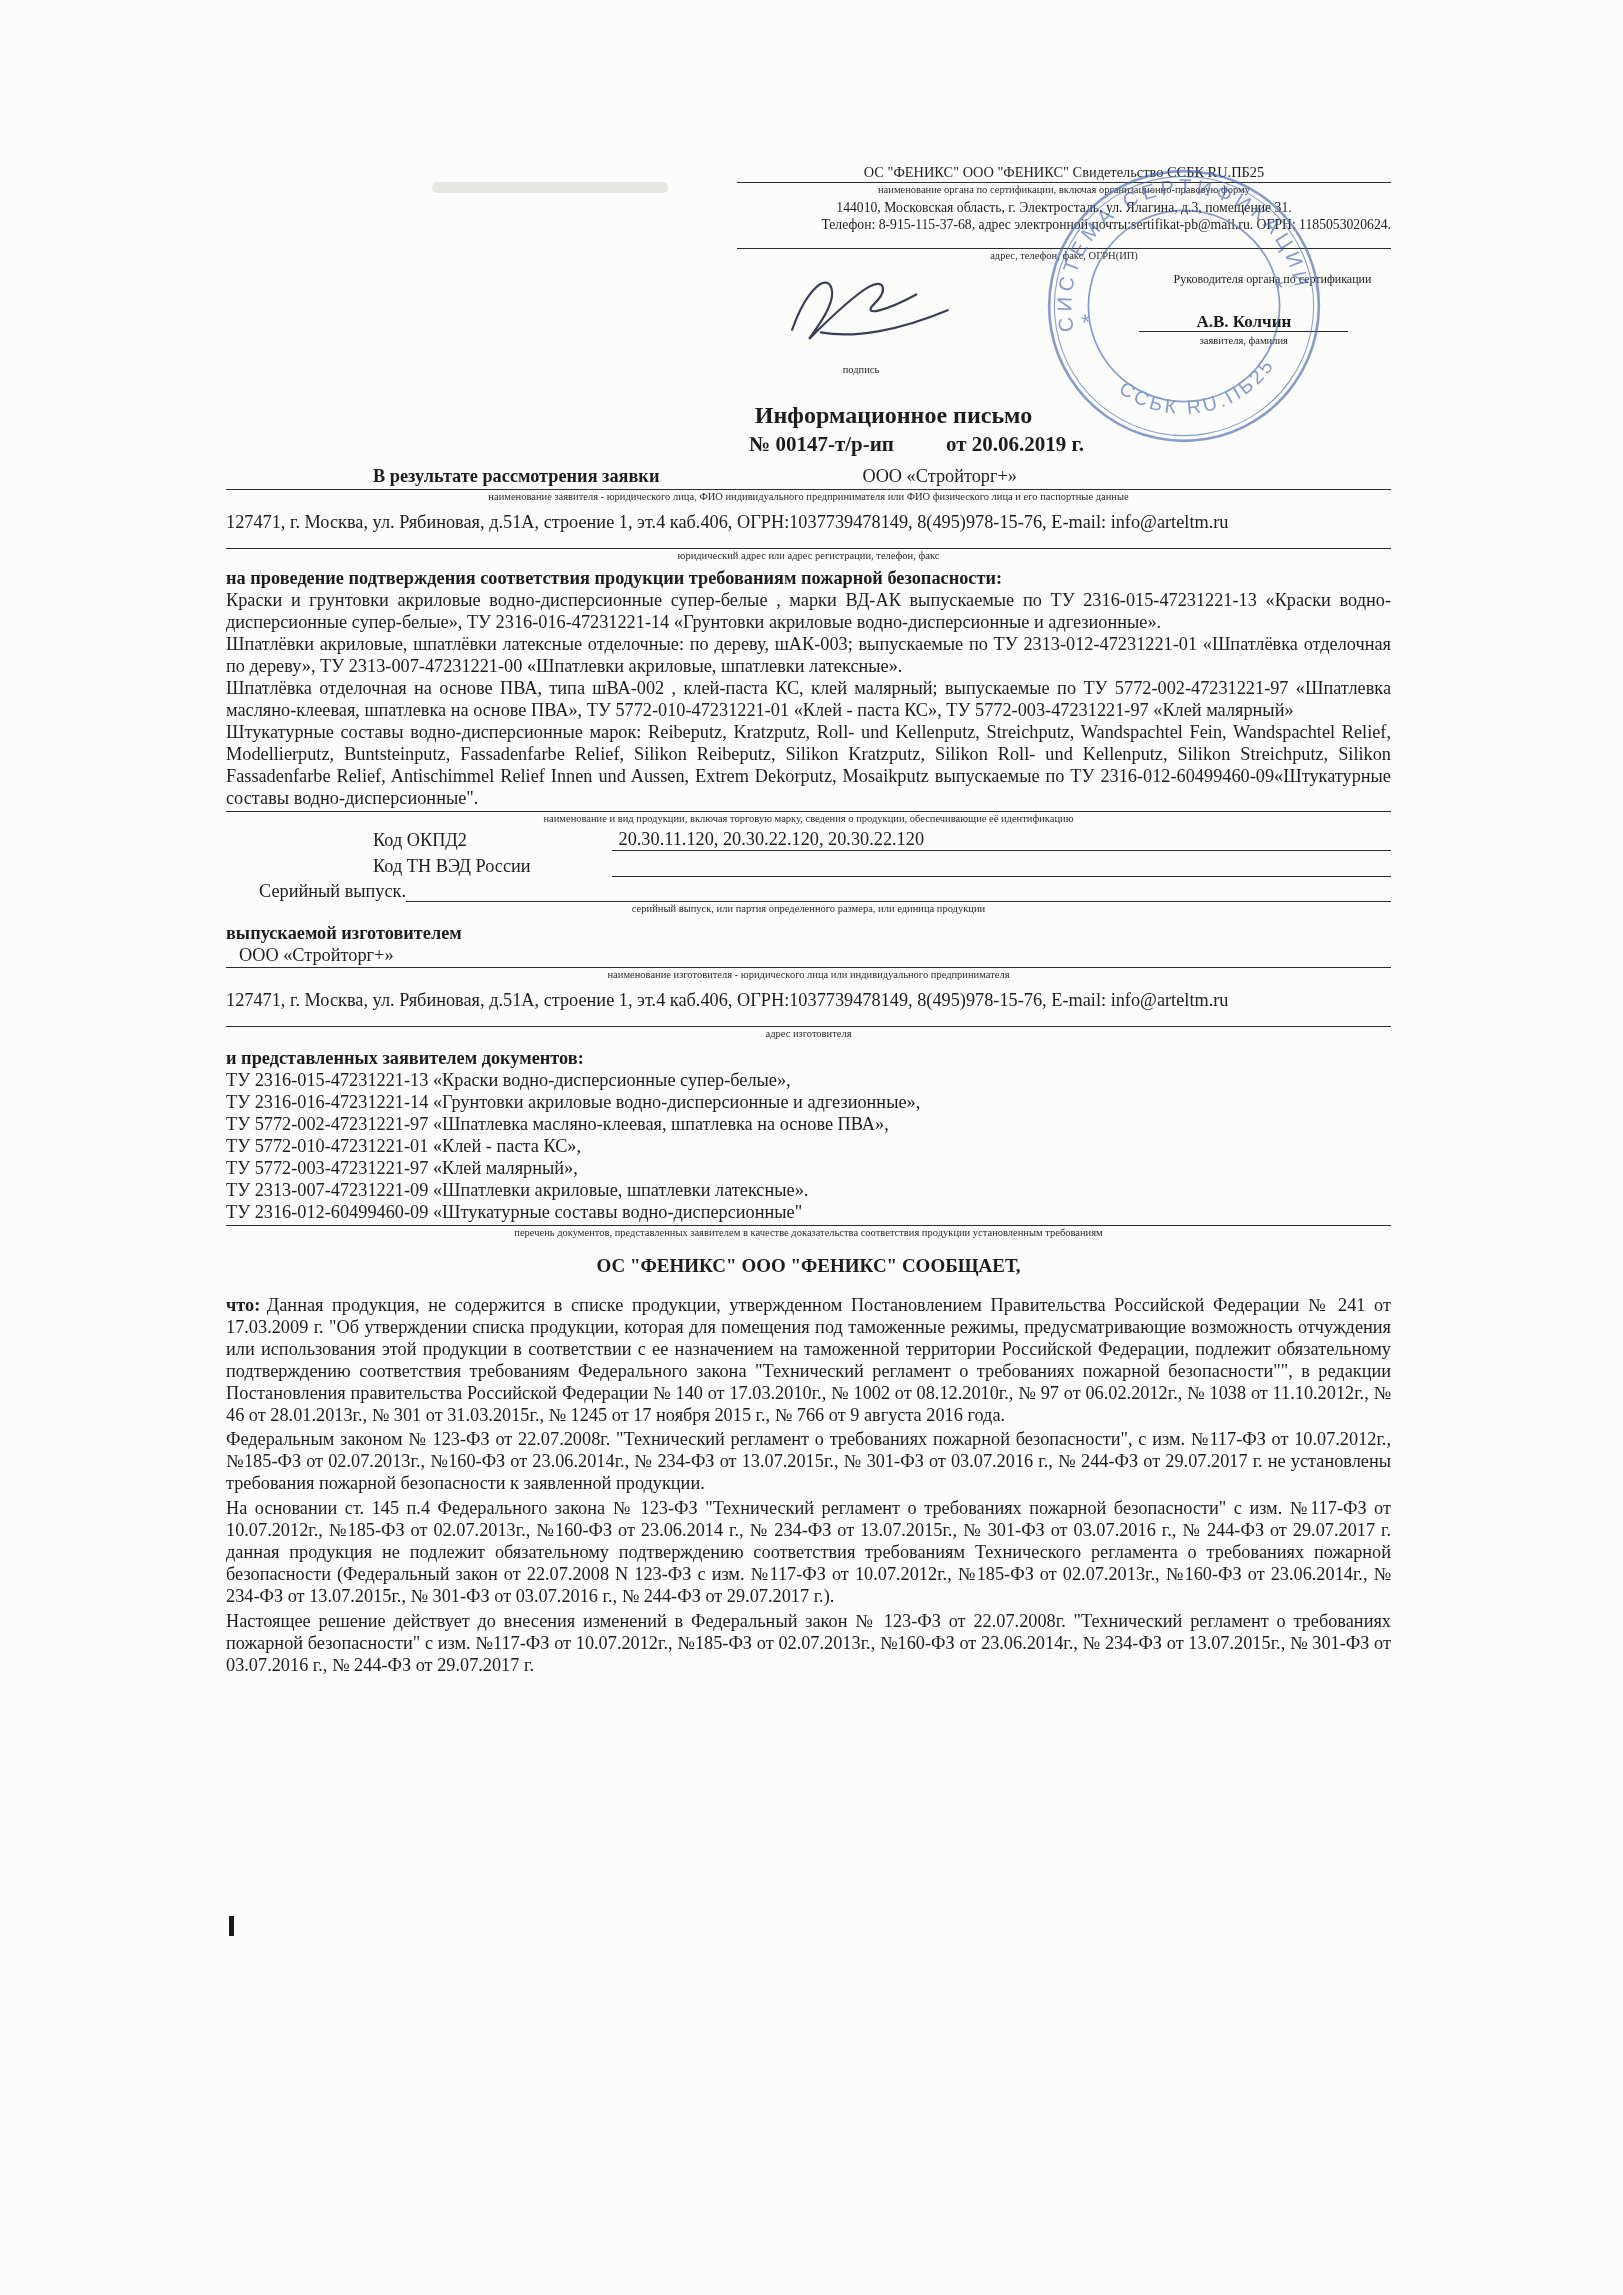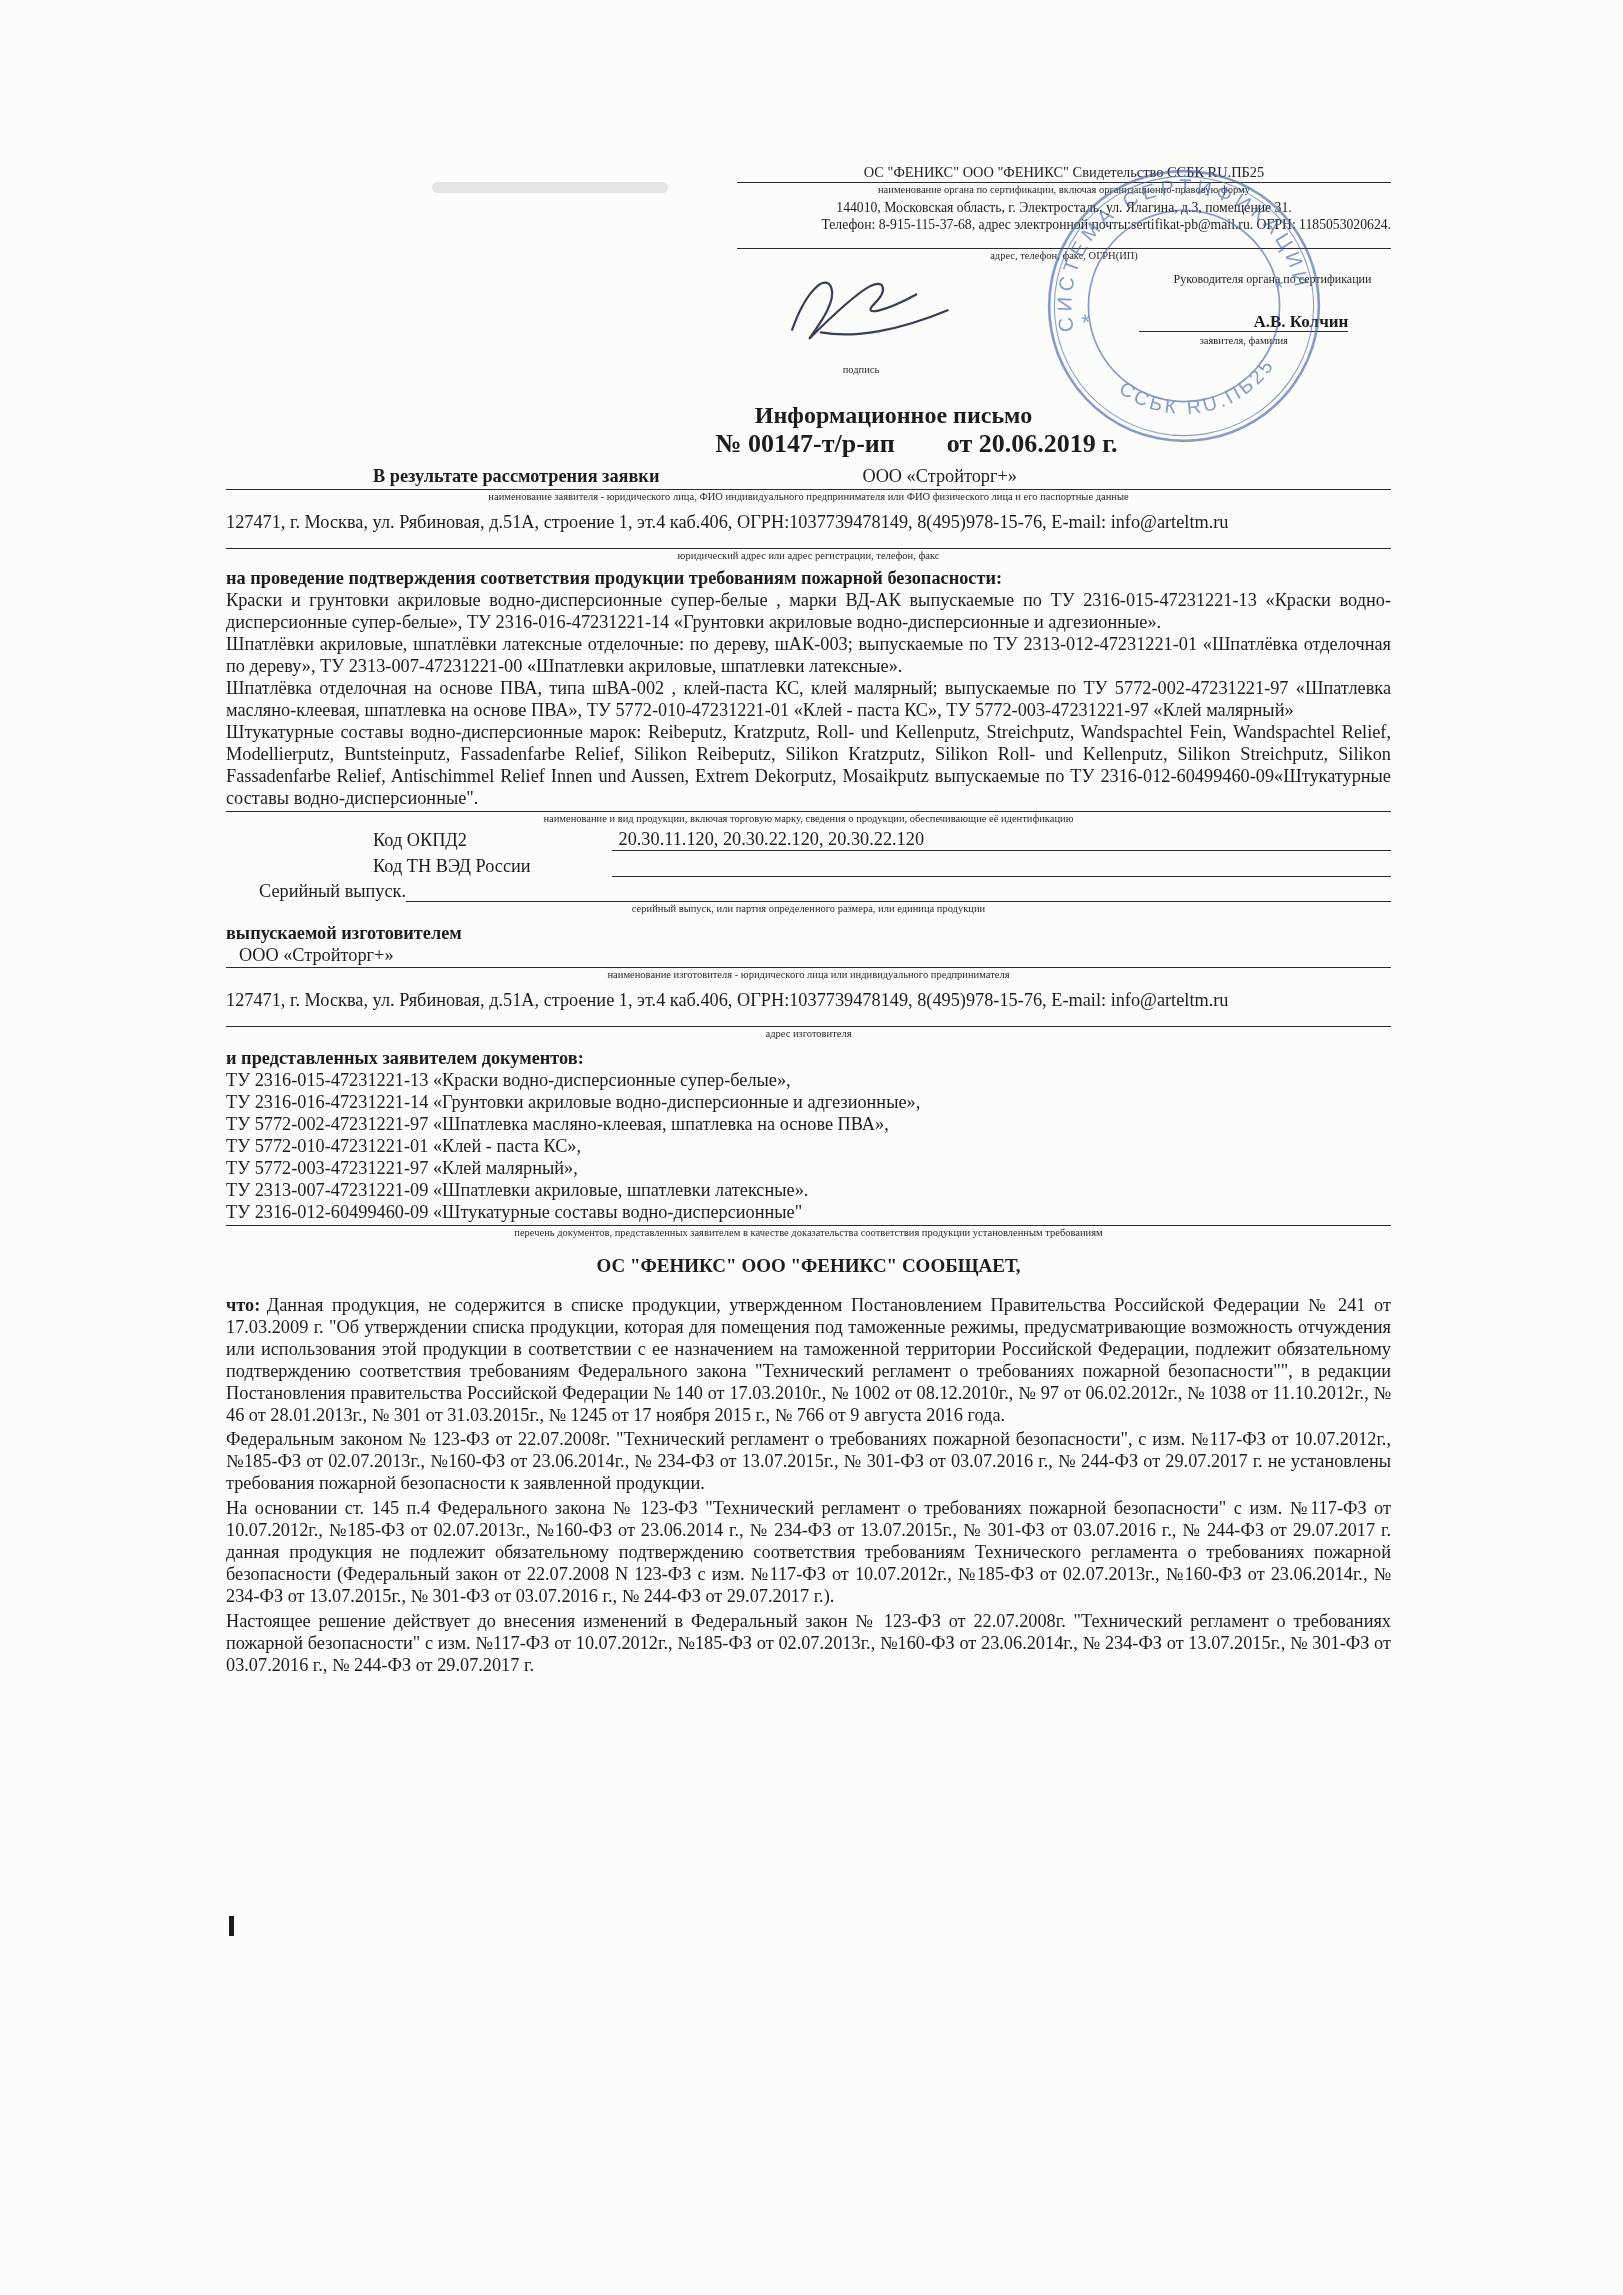--- a/index.html
+++ b/index.html
@@ -20,26 +20,26 @@
   .header-block { width:654px; margin-left:auto; font-size:13.7px; line-height:17px; }
   .h-org { font-size:14.4px; text-align:center; padding-bottom:1.3px; }
   .h-addr { text-align:center; padding-top:2.6px; }
   .h-addr2 { text-align:right; padding-bottom:15px; }
   .head-title { text-align:right; padding-right:19.6px; font-size:12px; margin-top:9.2px; }
   .sign-row { display:flex; margin-top:1.3px; height:98px; }
   .sig-area { width:55%; position:relative; }
   .signature-svg { position:absolute; left:46px; top:-22px; }
   .sig-cap { position:absolute; bottom:11.8px; left:39px; width:170px; }
   .name-area { width:45%; padding-top:23.6px; }
-  .head-name { font-weight:bold; font-size:17px; text-align:right; border-bottom:1.3px solid #2b2b2b; padding-bottom:1.3px; width:209px; margin:0 auto; }
+  .head-name { font-weight:bold; font-size:17px; text-align:center; border-bottom:1.3px solid #2b2b2b; padding-bottom:1.3px; width:209px; margin:0 auto; }
   .name-cap { width:209px; margin:1.3px auto 0; }
 
   
   .title-main { text-align:center; font-weight:bold; font-size:24px; padding-left:170px; margin-top:17px; }
-  .title-num-row { display:flex; justify-content:center; padding-left:216px; gap:52px; font-weight:bold; font-size:26px; margin-top:6.5px; }
+  .title-num-row { display:flex; justify-content:center; padding-left:216px; gap:52px; font-weight:bold; font-size:21px; margin-top:6.5px; }
 
   
   .applicant-row { display:flex; border-bottom:1.3px solid #2b2b2b; margin-top:10.5px; padding-bottom:1.3px; }
   .applicant-label { font-weight:bold; margin-left:147px; }
   .applicant-name { margin-left:203px; }
   .field-line { border-bottom:1.3px solid #2b2b2b; padding-bottom:15px; margin-top:7.9px; }
 
   .purpose { font-weight:bold; margin-top:5.2px; }
   .products p { margin:0; }
 

